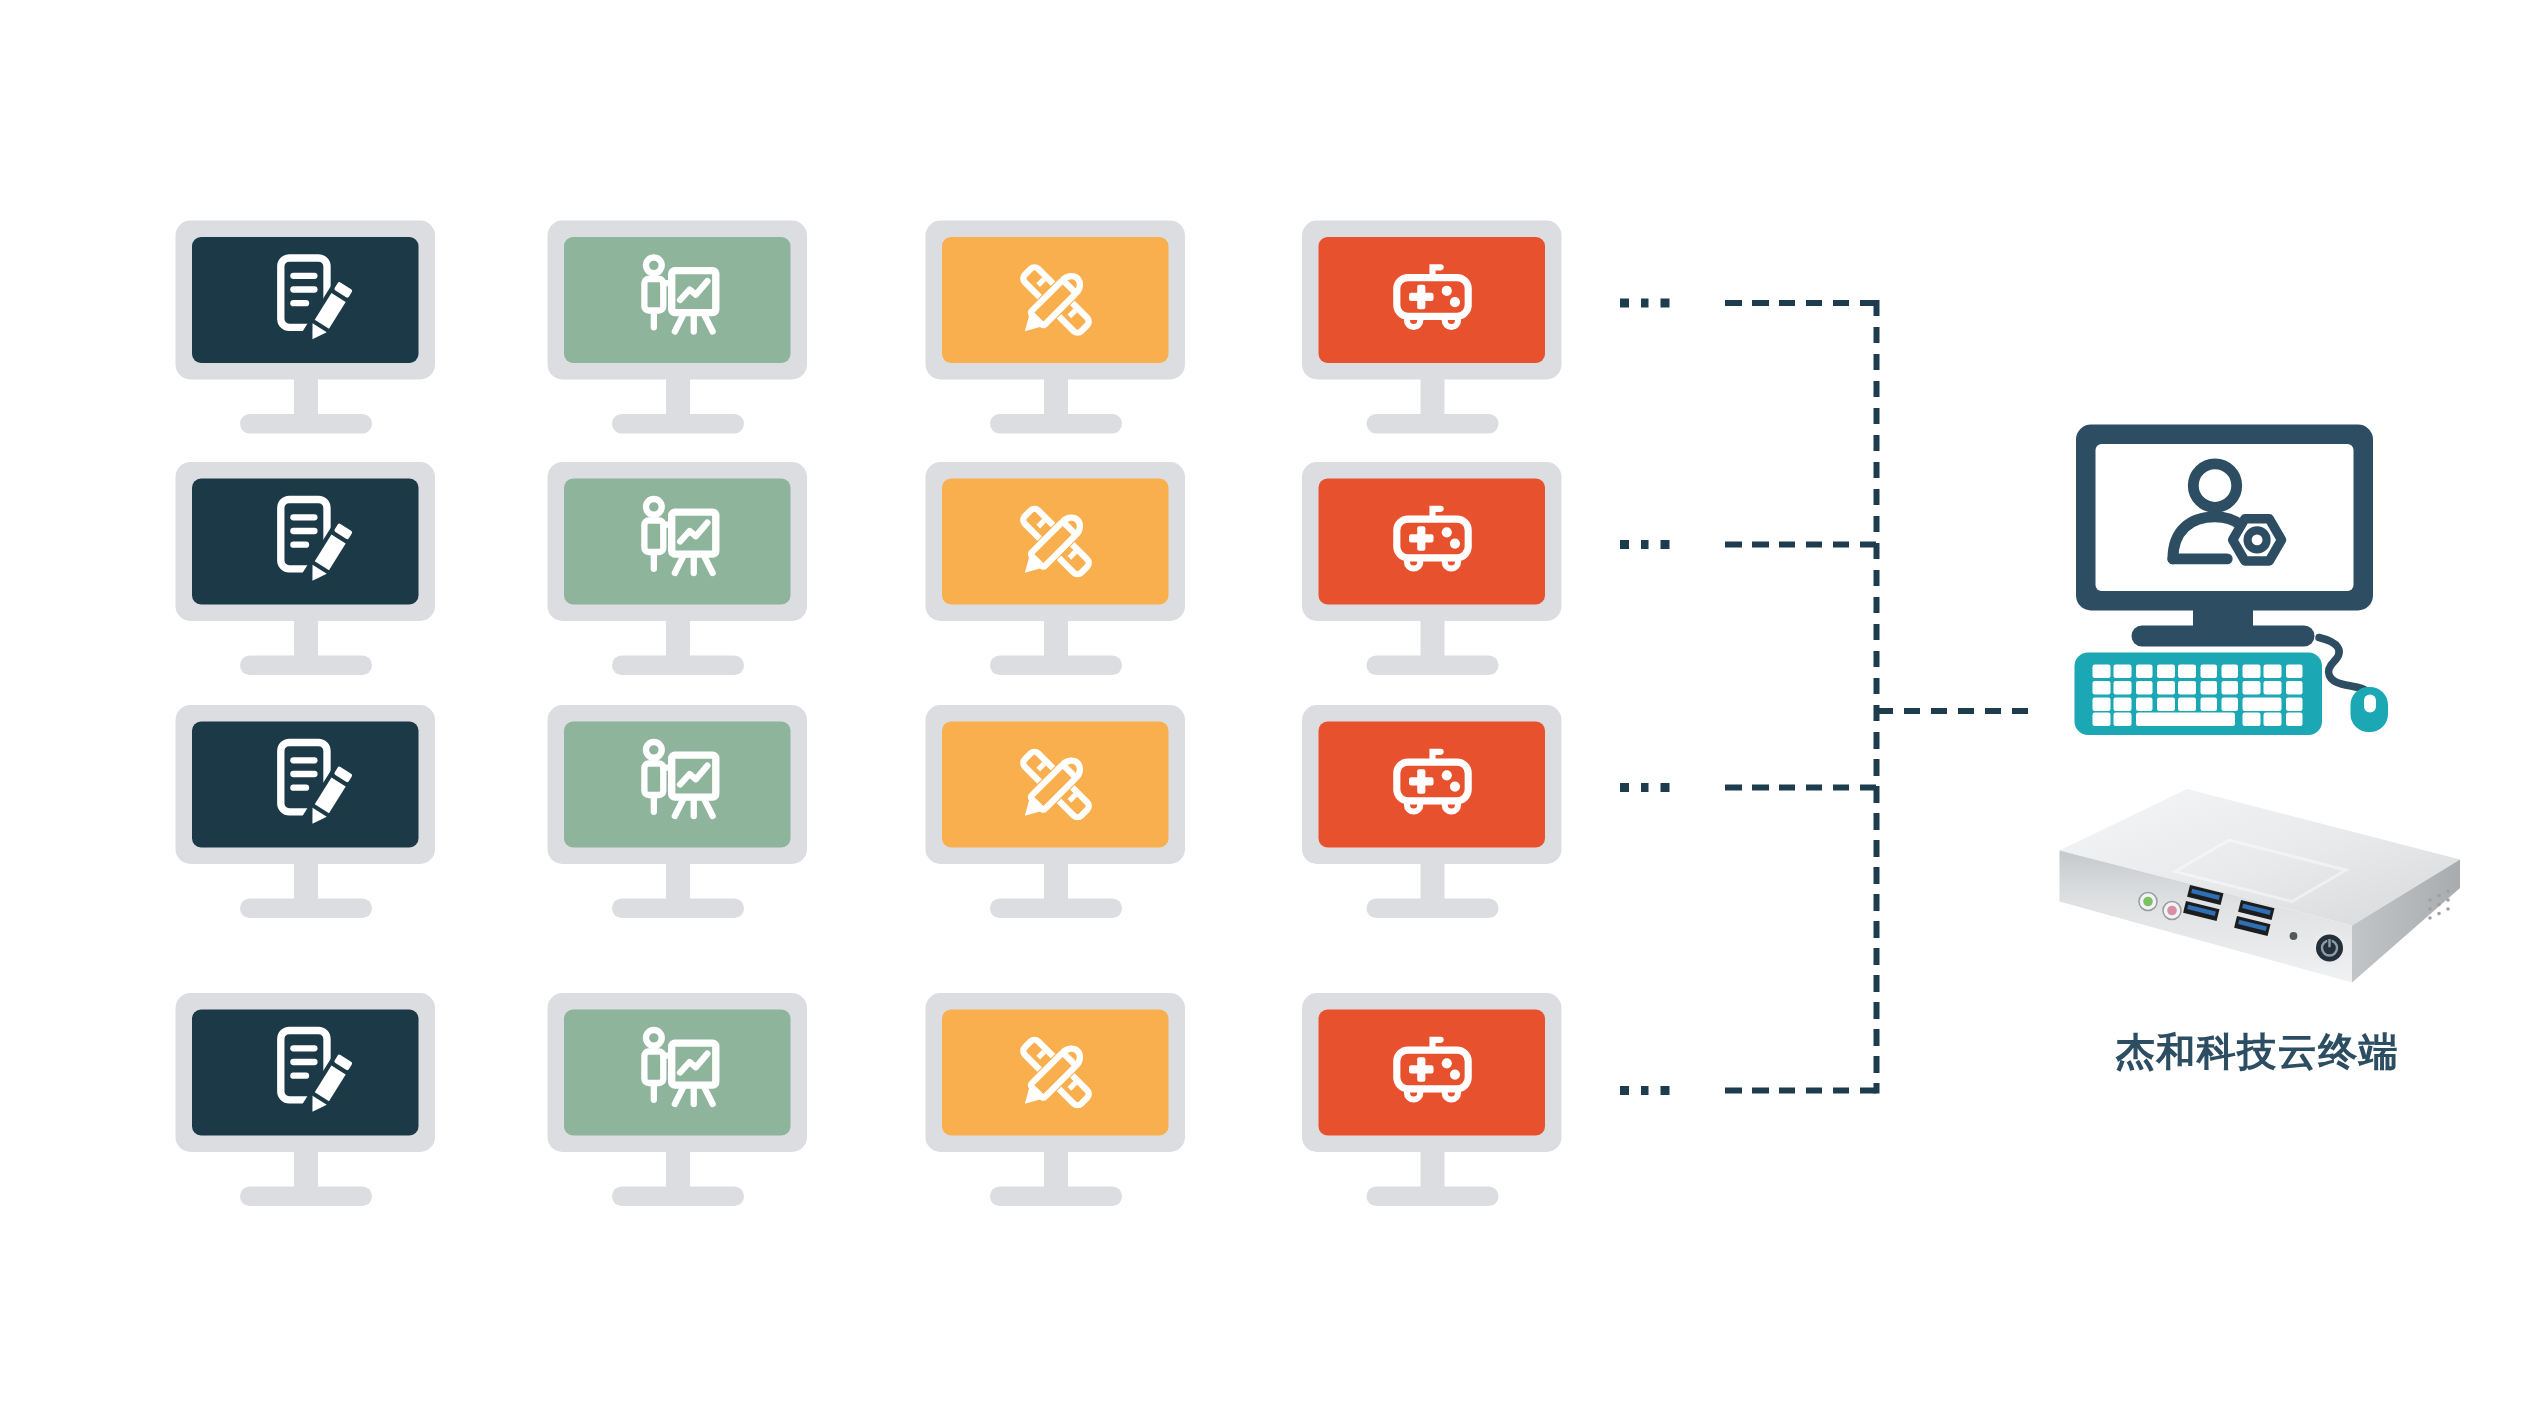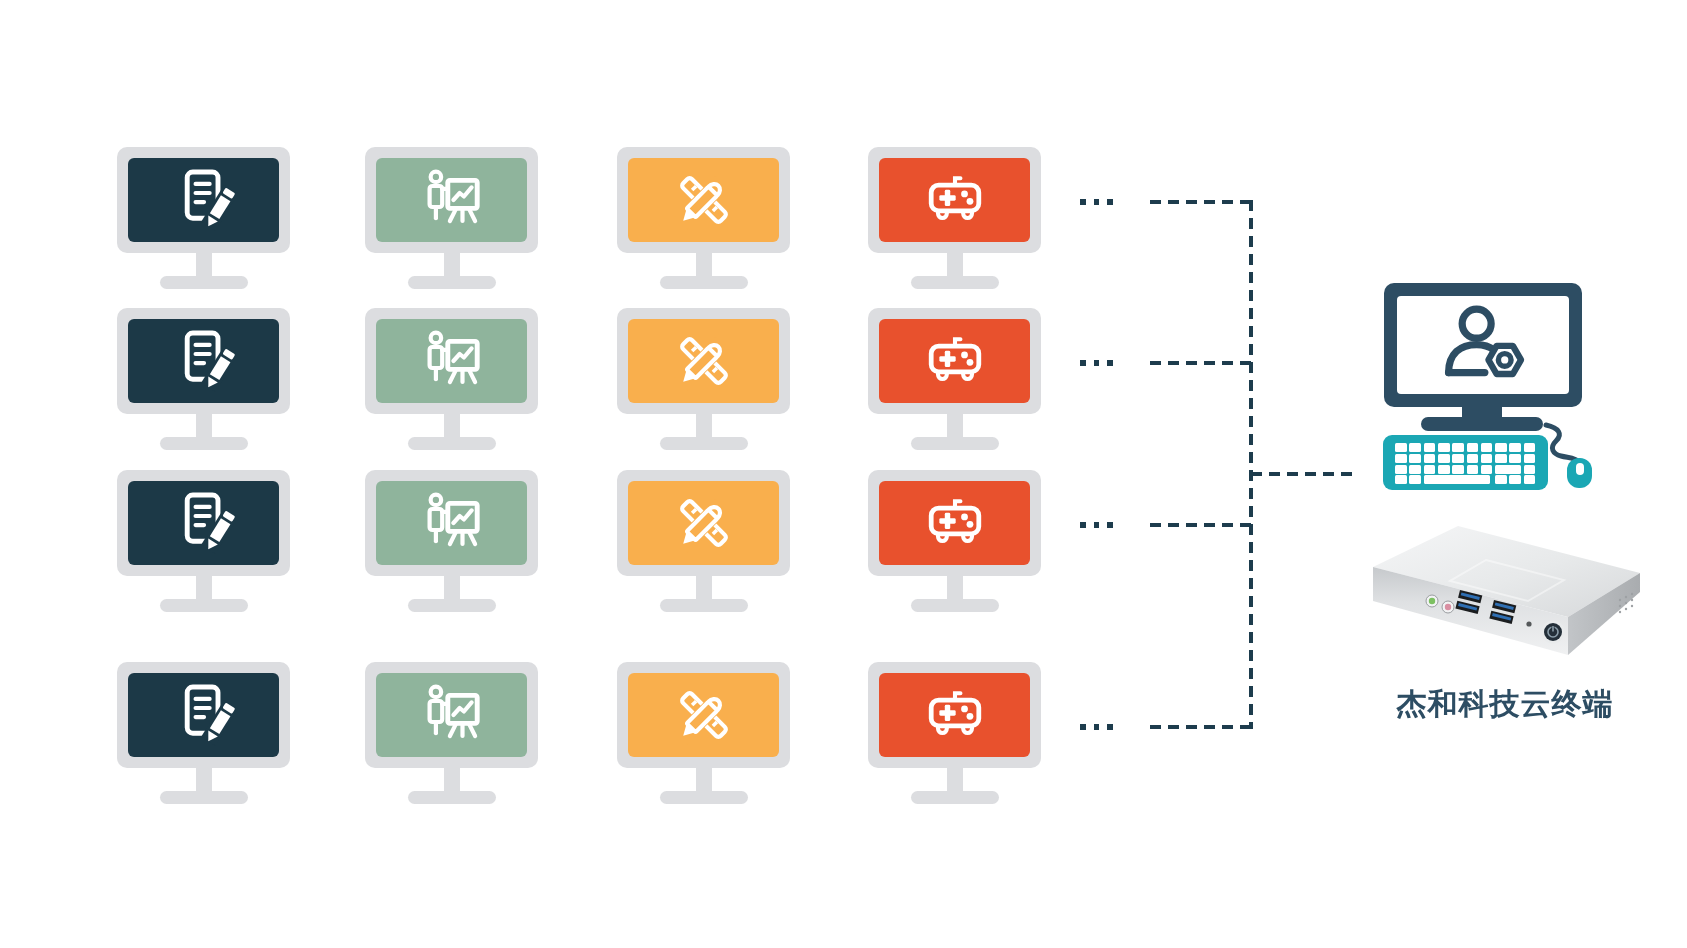--- a/index.html
+++ b/index.html
@@ -23,21 +23,21 @@
             display:flex;align-items:center;justify-content:center;}
   .t-neck{position:absolute;left:1462px;top:405px;width:40px;height:14px;}
   .t-base{position:absolute;left:1421px;top:417px;width:122px;height:14px;border-radius:7px;}
   .kbd{position:absolute;left:1383px;top:435px;width:165px;height:55px;border-radius:9px;}
   .key{position:absolute;background:#ffffff;border-radius:1.5px;}
   .mouse{position:absolute;left:1567px;top:458px;width:25px;height:30px;border-radius:12px;}
   .wheel{position:absolute;left:8.5px;top:5px;width:8px;height:12px;border-radius:4px;background:#ffffff;}
   .cable{position:absolute;left:1540px;top:420px;}
   .minipc{position:absolute;left:1368px;top:522px;}
   .t-label{position:absolute;left:1355px;top:684px;width:300px;text-align:center;
-           font-size:30px;font-weight:bold;letter-spacing:1px;}
+           font-size:26px;font-weight:bold;letter-spacing:1px;}
 </style>
 </head>
 <body>
 
 <div id="stage">
 
   <div id="grid">
       <div class="monitor" style="left: 117px; top: 147px;">
         <div class="frame" style="background:#dcdde0">
          <div class="screen" style="background:#1c3947">

